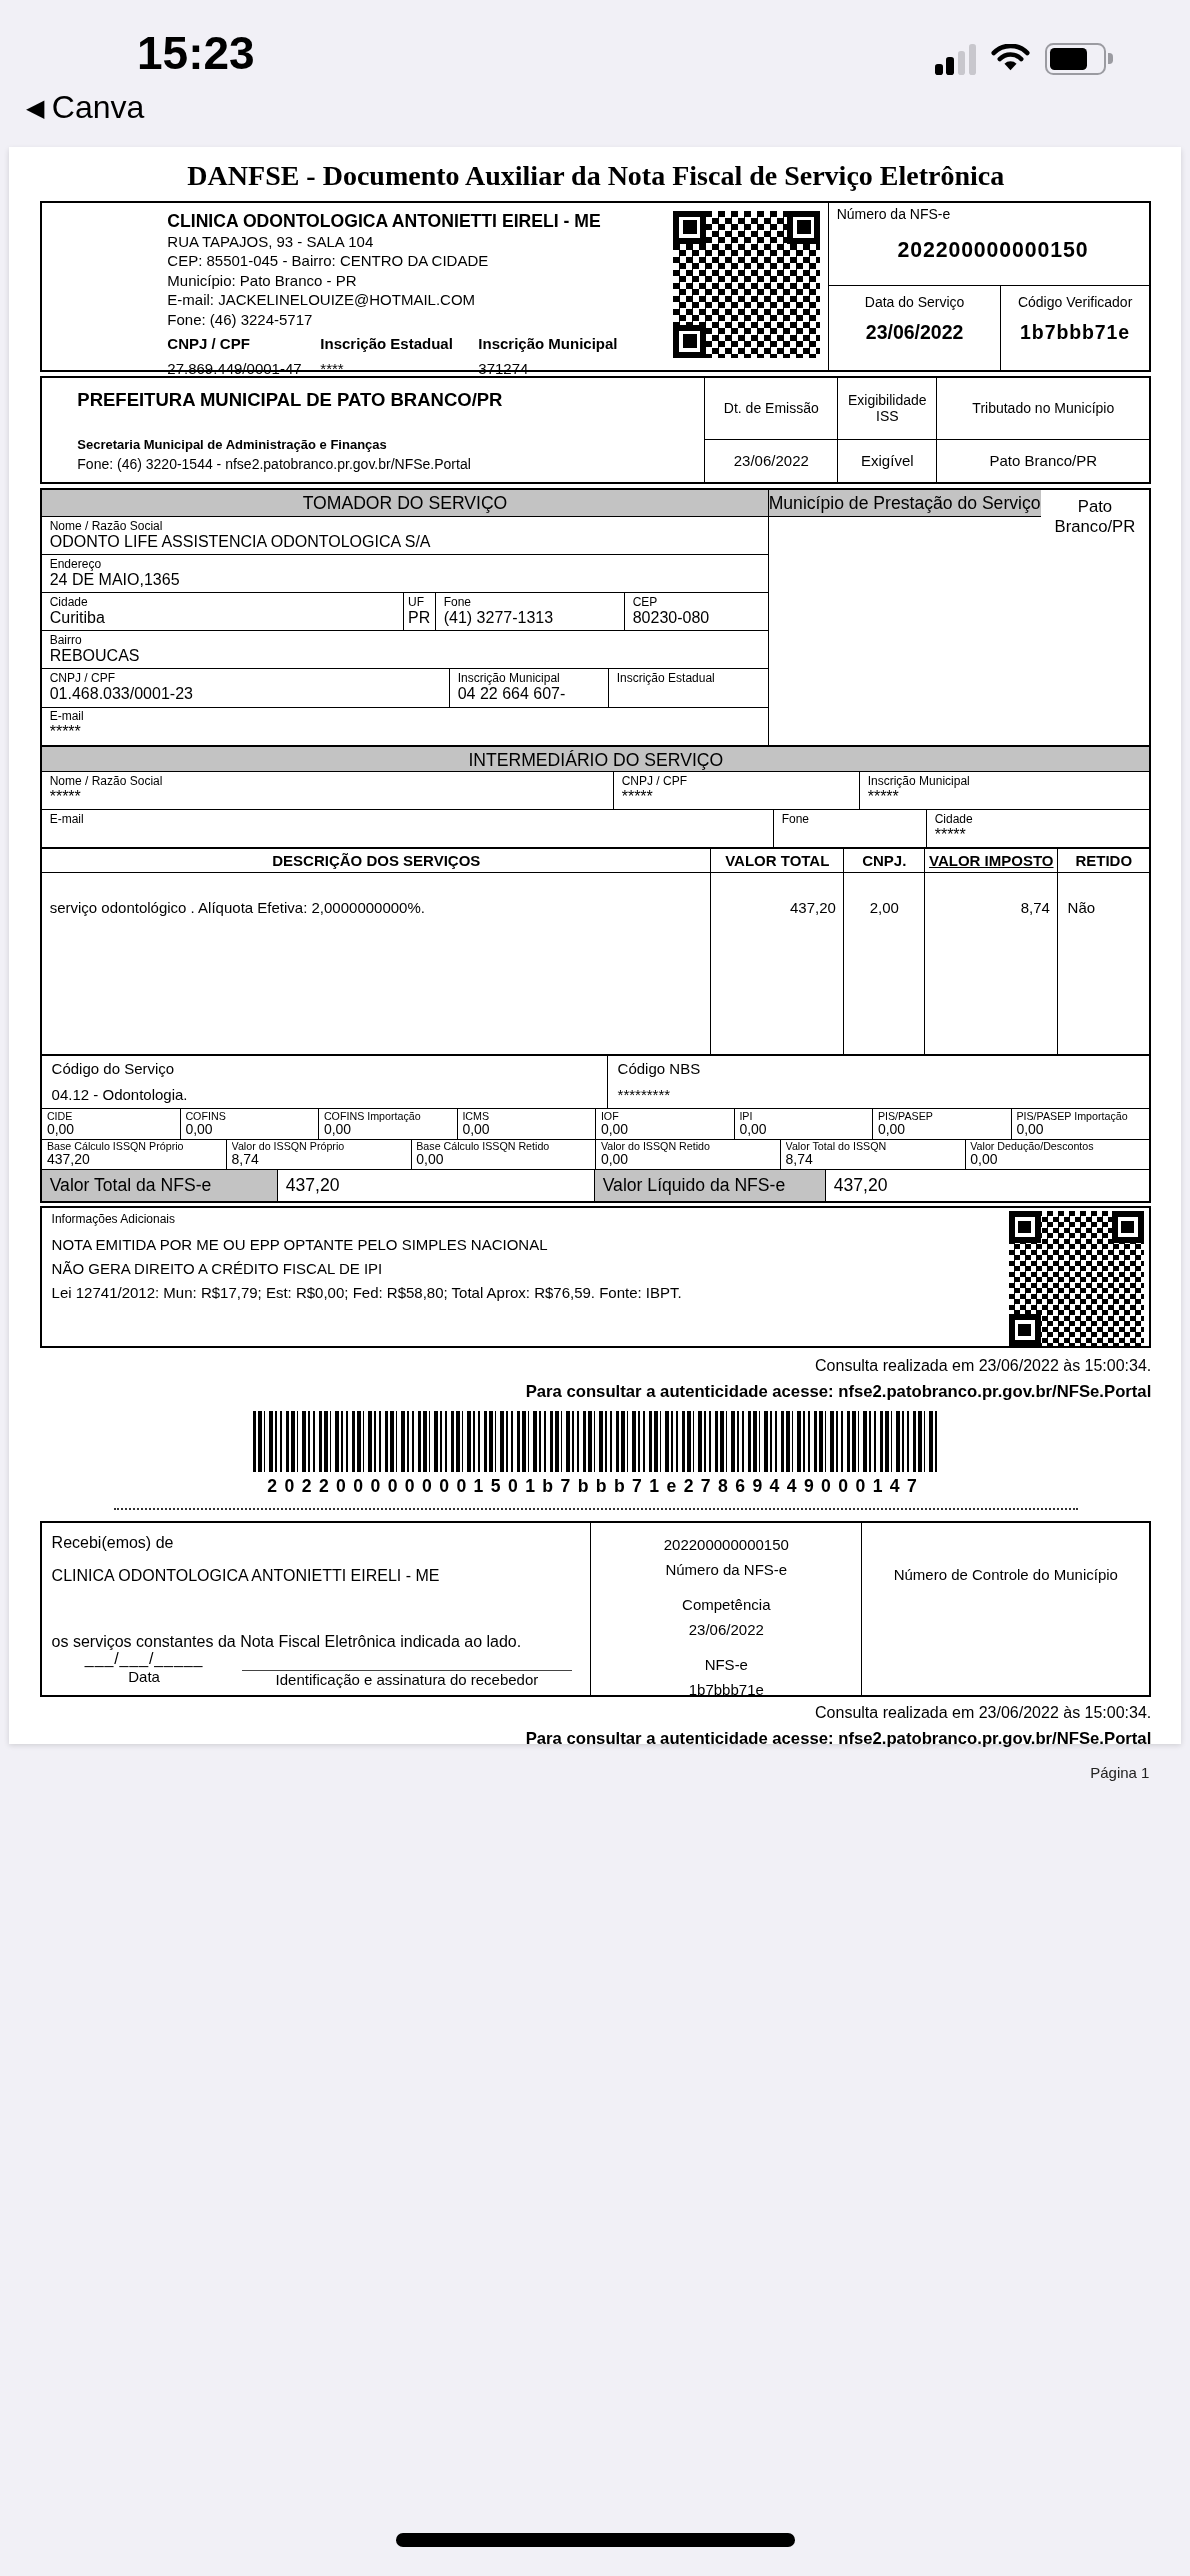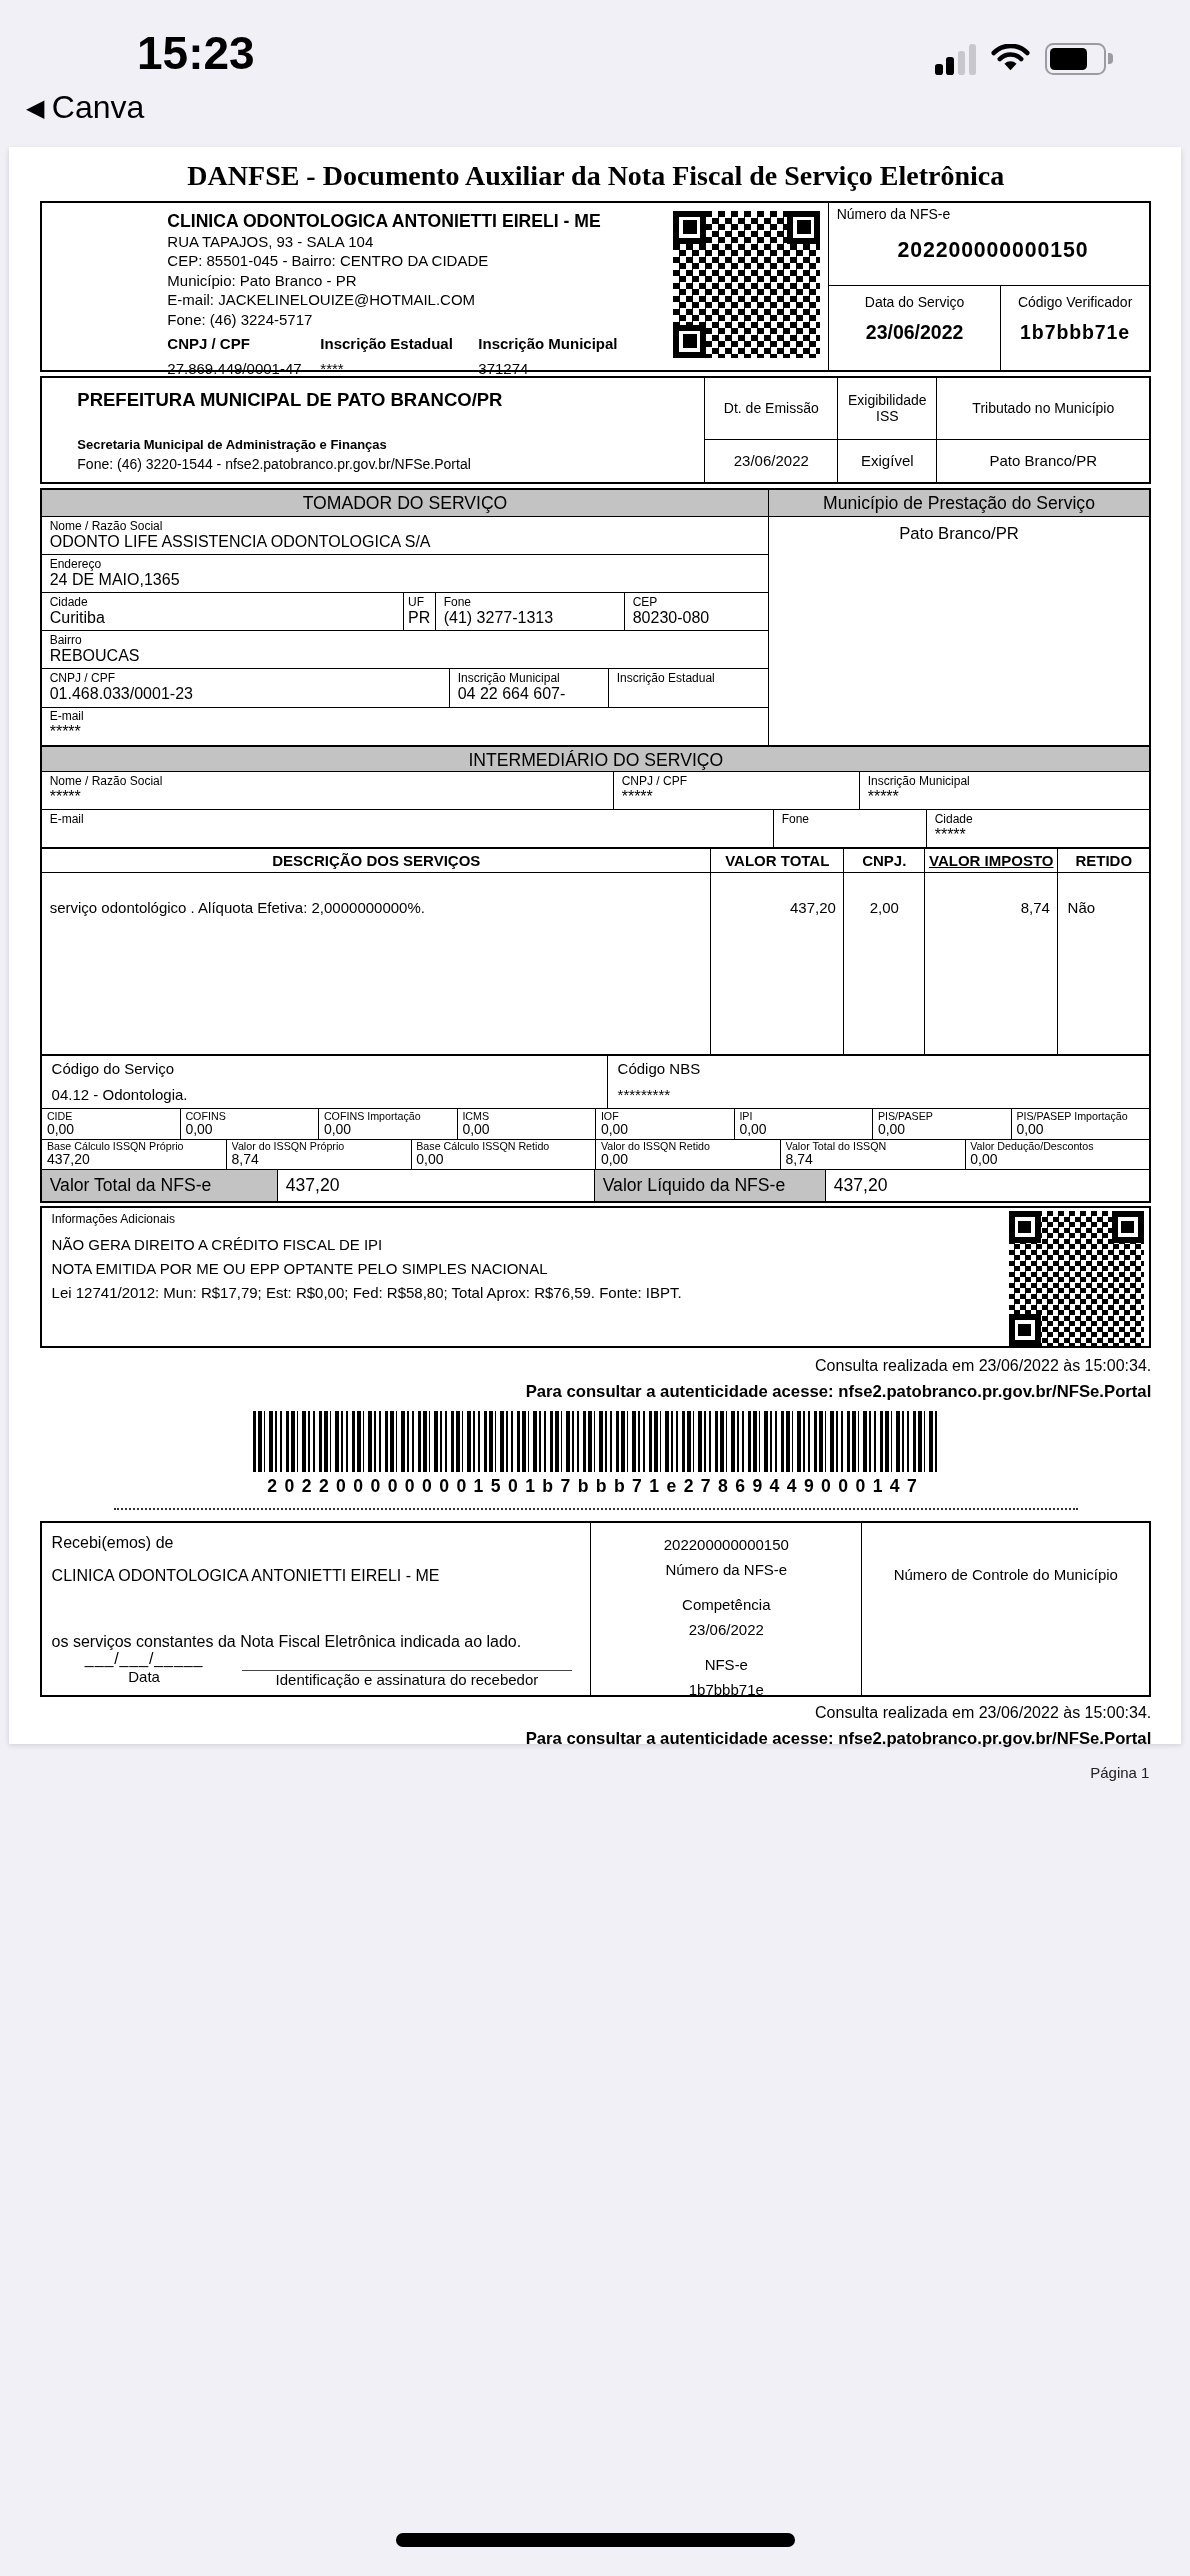--- a/index.html
+++ b/index.html
@@ -66,21 +66,21 @@
   .prefCell .sec { font-size:13px; font-weight:bold; margin-top:26px; white-space:nowrap; }
   .prefCell .fo { font-size:14px; margin-top:3.7px; white-space:nowrap; }
   .colB { border-left:1.9px solid #000; display:flex; flex-direction:column; text-align:center; }
   .colB .top { flex:1; font-size:14px; display:flex; align-items:center; justify-content:center; padding:0 5.6px; }
   .colB .bot { height:43px; border-top:1.9px solid #000; font-size:15px; display:flex; align-items:center; justify-content:center; }
   .wEmis { width:133px; } .wExig { width:99px; } .wTrib { width:213px; }
 
   
   .tomWrap { display:flex; }
   .tomLeft { width:728px; }
-  .tomRight { width:383px; border-left:1.9px solid #000; display:flex; flex-direction:column; }
+  .tomRight { width:383px; border-left:1.9px solid #000; display:flex; flex-direction:row; }
   .tomRight .ghdr { border-top:none; }
   .tomRight .muni { text-align:center; font-size:16.7px; padding-top:7.4px; flex:1; }
   .tomLeft .ghdr { border-top:none; }
   .w-cid{width:361px;} .w-uf{width:32px;} .w-fon{width:189px;} .w-cep{flex:1;}
   .w-cnpj{width:407px;} .w-im{width:159px;} .w-ie{flex:1;}
   .w-inom{width:571px;} .w-icnpj{width:246px;} .w-iim{flex:1;}
   .w-iem{width:731px;} .w-ifon{width:153px;} .w-icid{flex:1;}
 
   .svcHead { display:flex; border-top:2.8px solid #000; font-weight:bold; font-size:15px; text-align:center; }
   .svcHead > div { padding:2.8px 0; }
@@ -441,22 +441,22 @@
           <div class="tg w-tg1">Valor Total da NFS-e</div>
           <div class="w-tv1">437,20</div>
           <div class="tg w-tg2">Valor Líquido da NFS-e</div>
           <div class="w-tv2">437,20</div>
         </div>
       </div>
 
       <div class="box infoBox">
         <div class="il">Informações Adicionais</div>
         <div class="itxt">
+          <div>NOTA EMITIDA POR ME OU EPP OPTANTE PELO SIMPLES NACIONAL</div>
           <div>NÃO GERA DIREITO A CRÉDITO FISCAL DE IPI</div>
-          <div>NOTA EMITIDA POR ME OU EPP OPTANTE PELO SIMPLES NACIONAL</div>
           <div>Lei 12741/2012: Mun: R$17,79; Est: R$0,00; Fed: R$58,80; Total Aprox: R$76,59. Fonte: IBPT.</div>
         </div>
         <div class="qrB">
           <div class="qr" style="width:135px;height:135px;background-size:11px 11px;">
             <span class="fp tl" style="width:32px;height:32px;"></span>
             <span class="fp tr" style="width:32px;height:32px;"></span>
             <span class="fp bl" style="width:32px;height:32px;"></span>
           </div>
         </div>
       </div>

